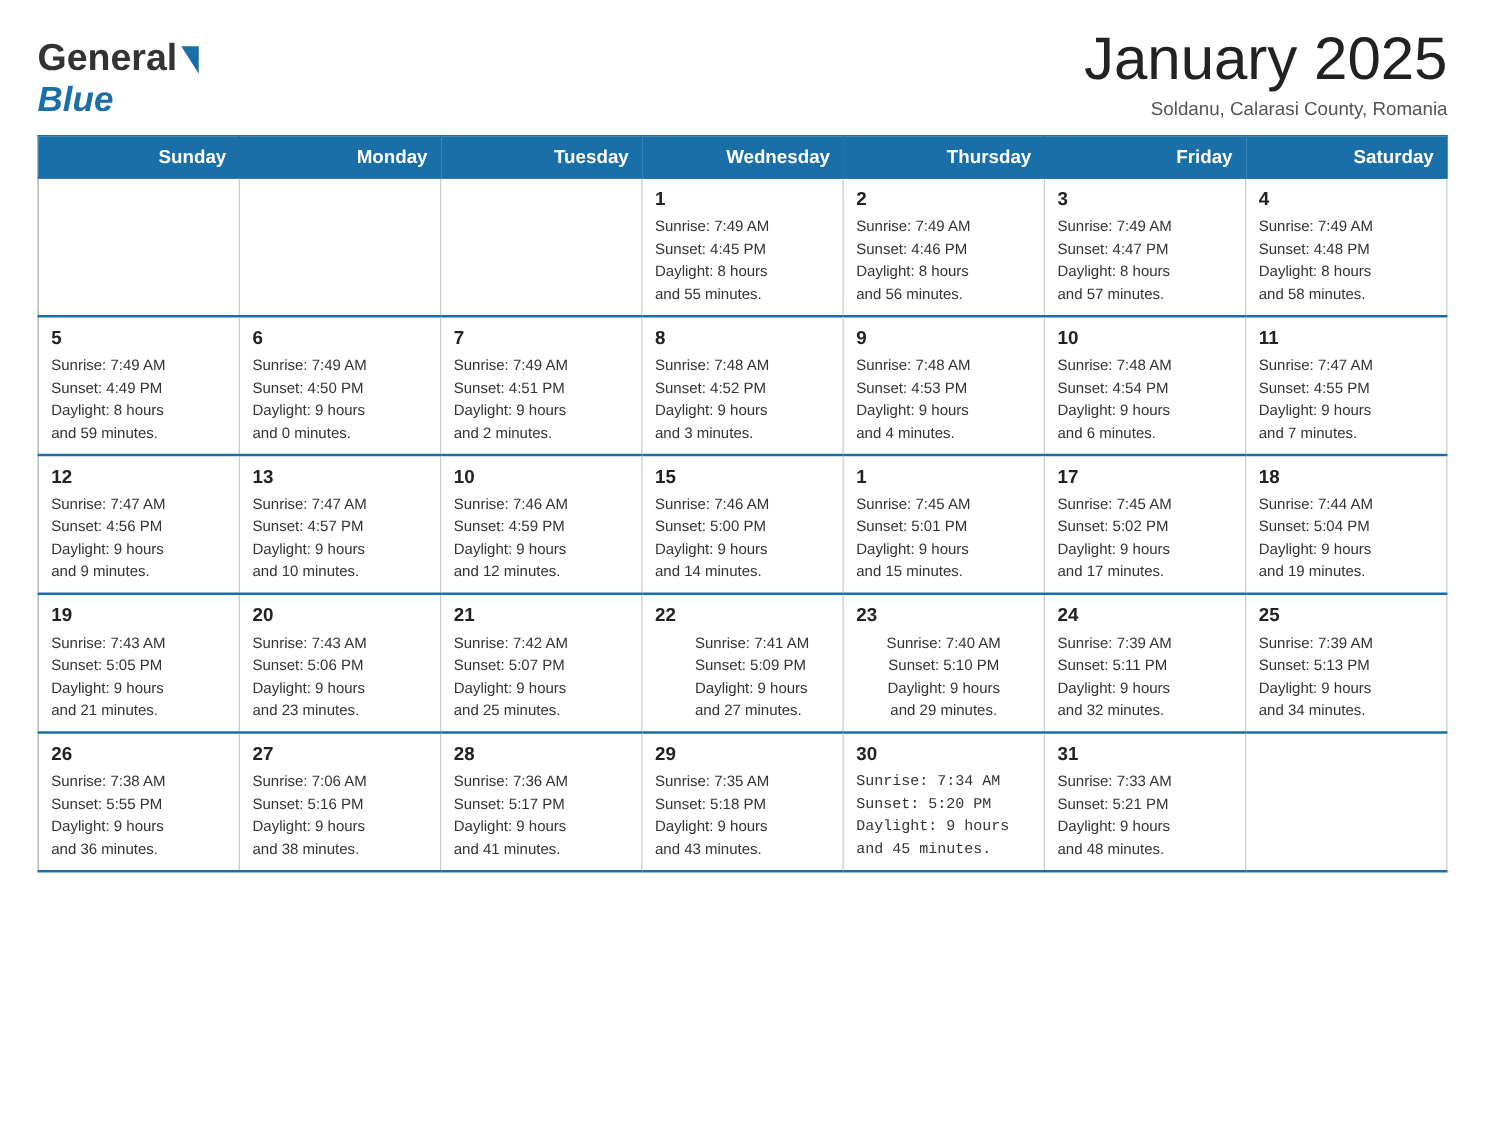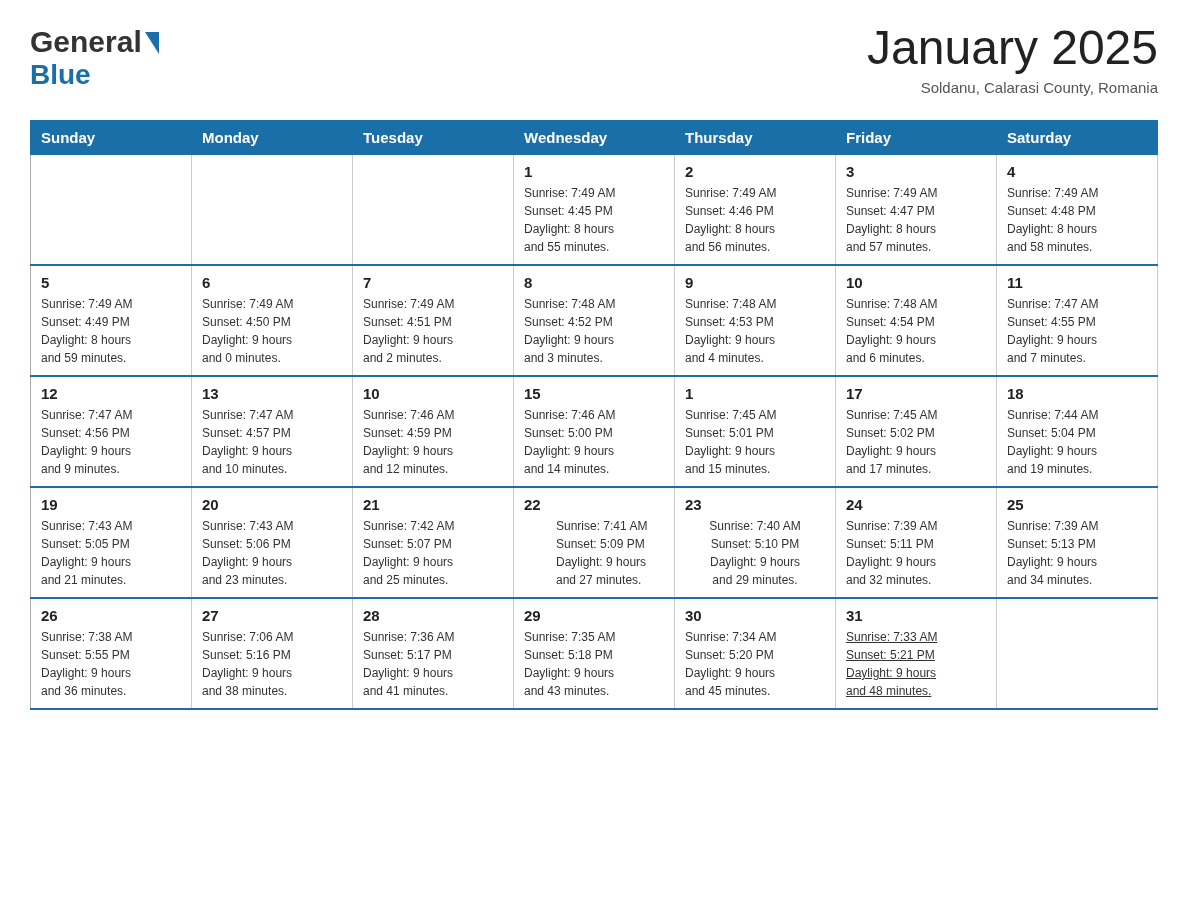--- a/index.html
+++ b/index.html
@@ -6,22 +6,22 @@
     body {
       font-family: Arial, sans-serif;
       background: #fff;
       padding: 20px 30px;
       width: 1188px;
       min-height: 918px;
     }
     .header {
       display: flex;
       justify-content: space-between;
-      align-items: center;
-      margin-bottom: 24px;
+      align-items: flex-end;
+      margin-bottom: 12px;
     }
     .title-area {
       text-align: right;
     }
     .calendar-title {
       font-size: 48px;
       font-weight: normal;
       color: #222;
     }
     .calendar-subtitle {
@@ -33,21 +33,21 @@
       width: 100%;
       border-collapse: collapse;
       border: 1px solid #aaa;
     }
     .calendar-table thead tr th {
       background-color: #1a6fa8;
       color: #fff;
       font-size: 15px;
       font-weight: bold;
       padding: 8px 10px;
-      text-align: left;
+      text-align: right;
       border: 1px solid #1a6fa8;
     }
     .calendar-table tbody tr td {
       vertical-align: top;
       padding: 8px 10px;
       border-right: 1px solid #ccc;
       border-bottom: 2px solid #1a6fa8;
       width: 14.28%;
       font-size: 12.5px;
       color: #333;
@@ -86,20 +86,21 @@
       height: 0;
       border-left: 14px solid transparent;
       border-top: 22px solid #1a6fa8;
       margin-left: 3px;
       margin-bottom: -2px;
     }
     .logo-text-blue {
       font-size: 28px;
       font-weight: bold;
       color: #1a6fa8;
+      font-style: italic;
     }
   </style>
 </head>
 <body>
 
 <div class="header">
   <div class="logo-wrapper">
     <div class="logo-top-row">
       <span class="logo-text-general">General</span>
       <div class="logo-triangle"></div>
@@ -335,28 +336,28 @@
         </td>
         <td>
           <span class="day-number">29</span>
           <div class="day-info" style="white-space: pre-line;">Sunrise: 7:35 AM
 Sunset: 5:18 PM
 Daylight: 9 hours
 and 43 minutes.</div>
         </td>
         <td>
           <span class="day-number">30</span>
-          <div class="day-info" style="white-space: pre-line;">Sunrise: 7:34 AM
+          <div class="day-info" style="white-space: pre-line; font-family: Liberation Mono, monospace;">Sunrise: 7:34 AM
 Sunset: 5:20 PM
 Daylight: 9 hours
 and 45 minutes.</div>
         </td>
         <td>
           <span class="day-number">31</span>
-          <div class="day-info" style="white-space: pre-line; text-decoration: underline;">Sunrise: 7:33 AM
+          <div class="day-info" style="white-space: pre-line;">Sunrise: 7:33 AM
 Sunset: 5:21 PM
 Daylight: 9 hours
 and 48 minutes.</div>
         </td>
         <td class="empty-cell"></td>
       </tr>
     </tbody>
 </table>
 
 </body></html>

